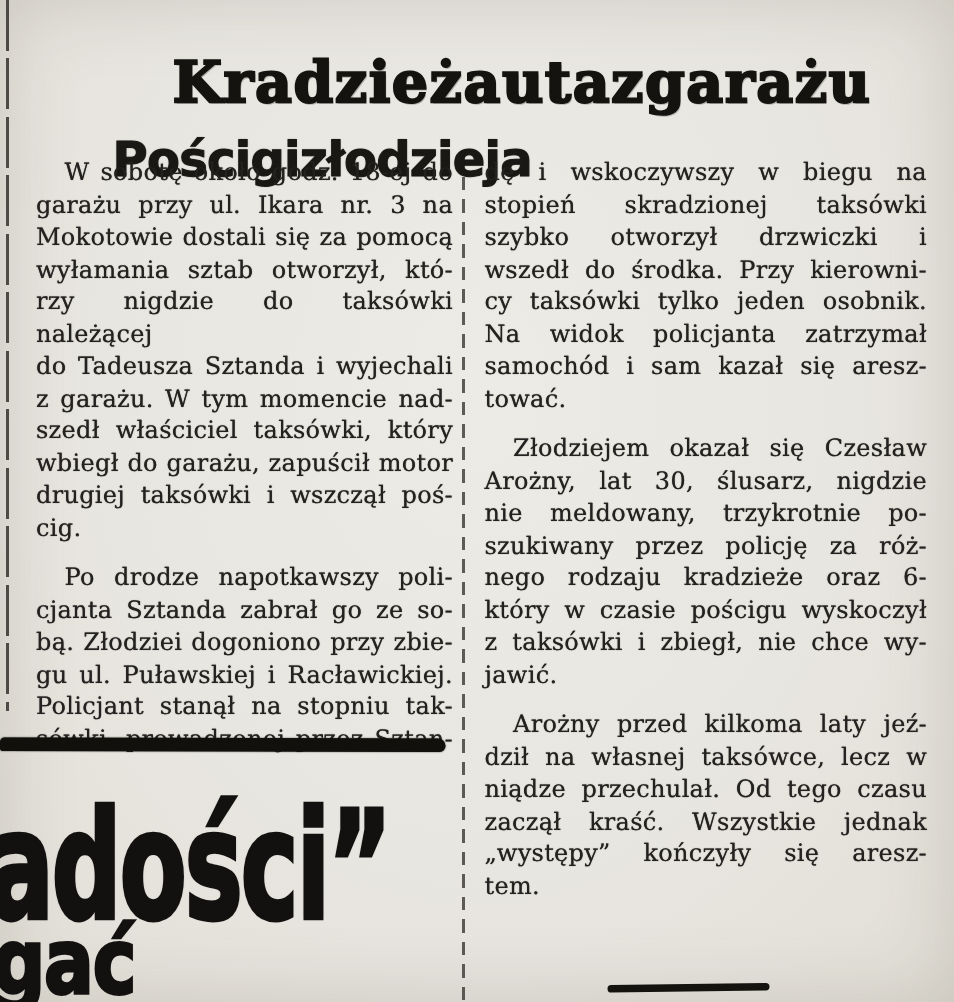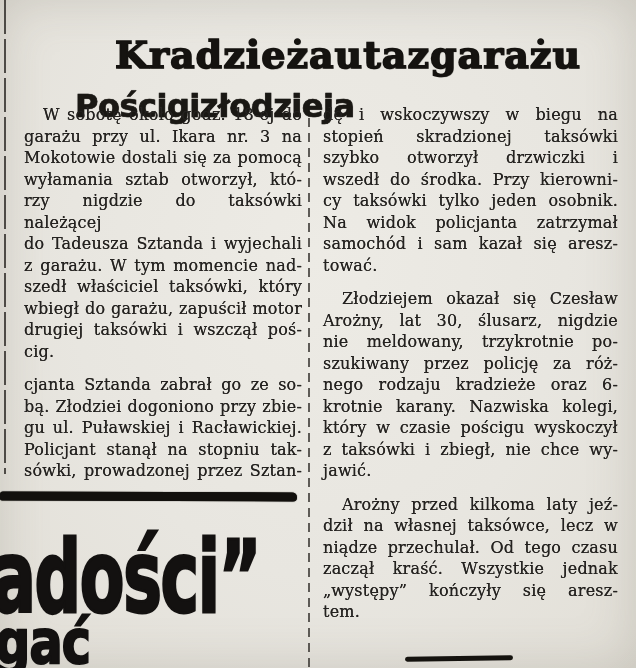--- a/index.html
+++ b/index.html
@@ -115,20 +115,21 @@
       <div class="line">wyłamania sztab otworzył, któ-</div>
       <div class="line">rzy nigdzie do taksówki należącej</div>
       <div class="line">do Tadeusza Sztanda i wyjechali</div>
       <div class="line">z garażu. W tym momencie nad-</div>
       <div class="line">szedł właściciel taksówki, który</div>
       <div class="line">wbiegł do garażu, zapuścił motor</div>
       <div class="line">drugiej taksówki i wszczął poś-</div>
       <div class="line last">cig.</div>
     </div>
     <div class="para indent">
+      <div class="line first">Po drodze napotkawszy poli-</div>
       <div class="line">cjanta Sztanda zabrał go ze so-</div>
       <div class="line">bą. Złodziei dogoniono przy zbie-</div>
       <div class="line">gu ul. Puławskiej i Racławickiej.</div>
       <div class="line">Policjant stanął na stopniu tak-</div>
       <div class="line">sówki, prowadzonej przez Sztan-</div>
     </div>
   </div>
 
   <div class="col col-right">
     <div class="para">
@@ -140,21 +141,20 @@
       <div class="line">Na widok policjanta zatrzymał</div>
       <div class="line">samochód i sam kazał się aresz-</div>
       <div class="line last">tować.</div>
     </div>
     <div class="para indent">
       <div class="line first">Złodziejem okazał się Czesław</div>
       <div class="line">Arożny, lat 30, ślusarz, nigdzie</div>
       <div class="line">nie meldowany, trzykrotnie po-</div>
       <div class="line">szukiwany przez policję za róż-</div>
       <div class="line">nego rodzaju kradzieże oraz 6-</div>
-      <div class="line">krotnie karany. Nazwiska kolegi,</div>
       <div class="line">który w czasie pościgu wyskoczył</div>
       <div class="line">z taksówki i zbiegł, nie chce wy-</div>
       <div class="line last">jawić.</div>
     </div>
     <div class="para indent">
       <div class="line first">Arożny przed kilkoma laty jeź-</div>
       <div class="line">dził na własnej taksówce, lecz w</div>
       <div class="line">niądze przechulał. Od tego czasu</div>
       <div class="line">zaczął kraść. Wszystkie jednak</div>
       <div class="line">„występy” kończyły się aresz-</div>

